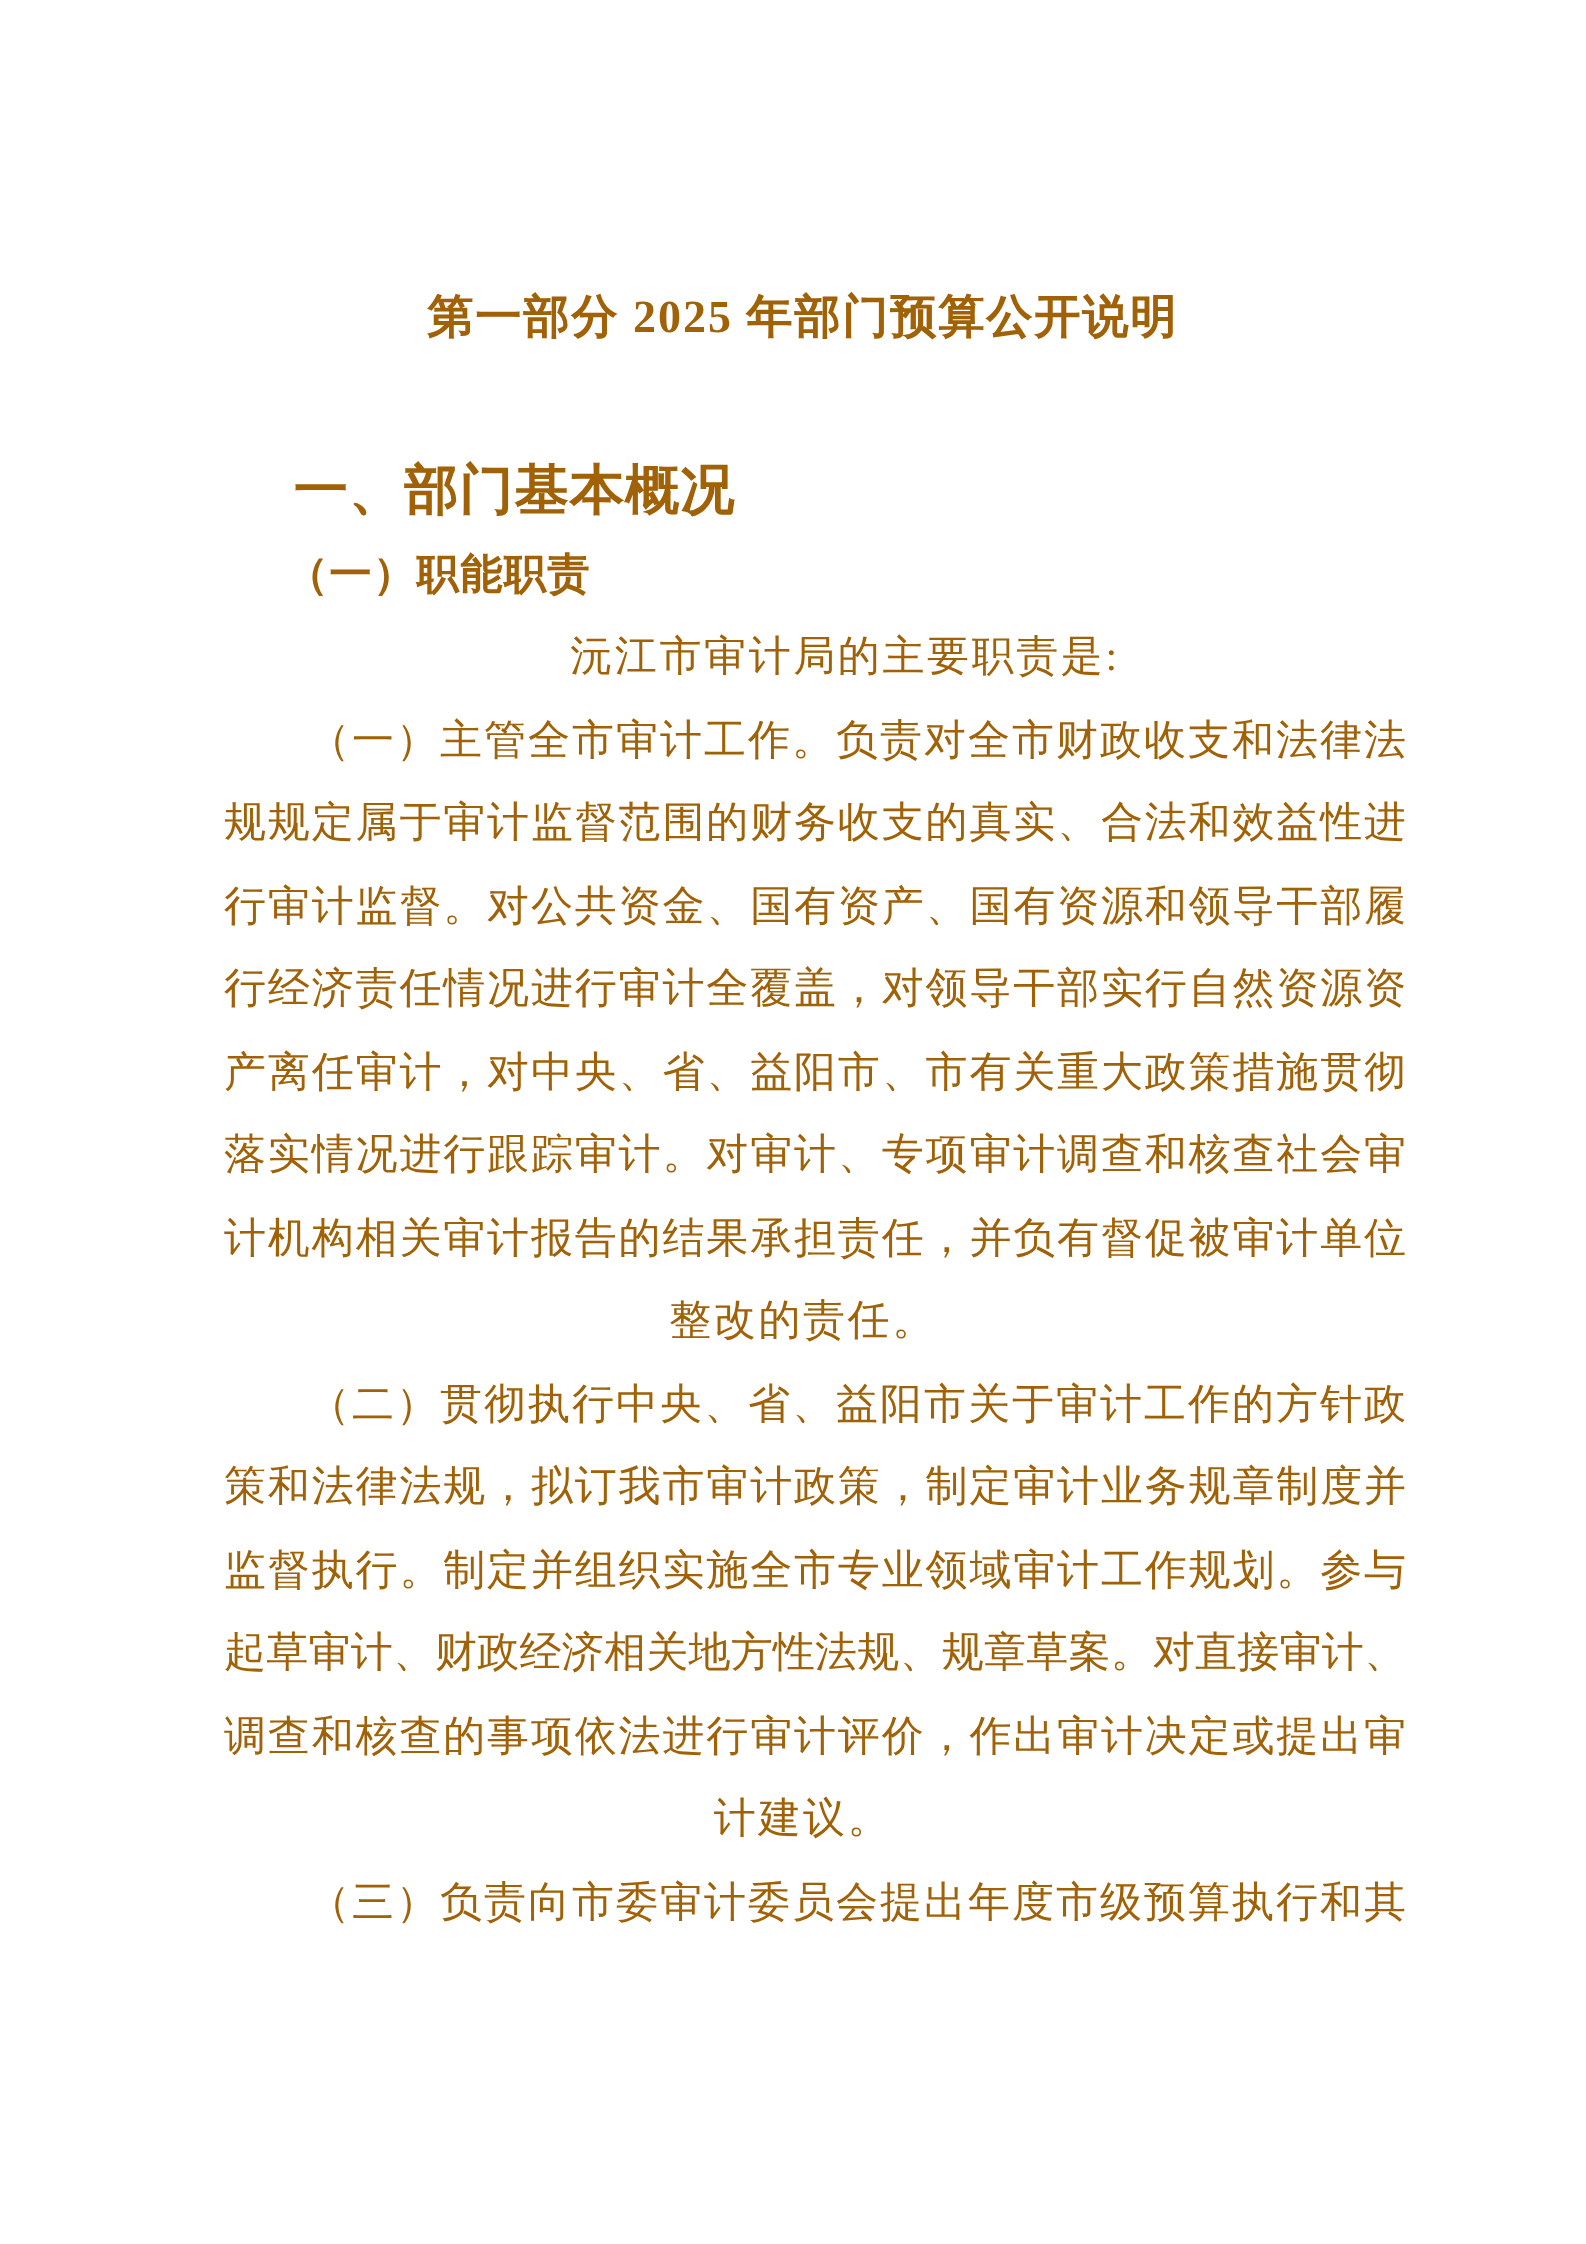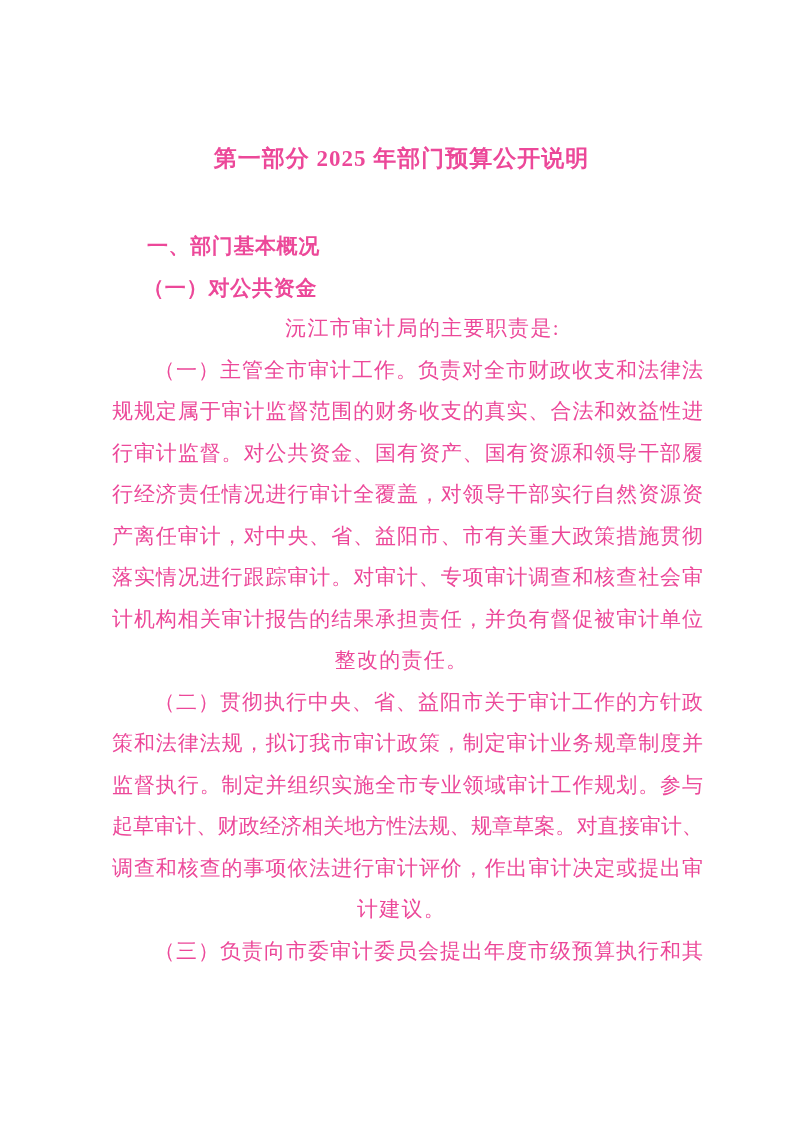--- a/index.html
+++ b/index.html
@@ -31,21 +31,21 @@
     margin-top: 51px;
   }
   .grid > div {
     height: 41.5px;
     line-height: 41.5px;
     white-space: nowrap;
   }
   .h1 {
     font-family: "Liberation Sans", "DejaVu Sans", sans-serif;
     font-weight: bold;
-    font-size: 21px;
+    font-size: 27px;
     letter-spacing: 0.6px;
     text-indent: 47px;
   }
   .h2 {
     font-family: "Liberation Sans", "DejaVu Sans", sans-serif;
     font-weight: bold;
     font-size: 21px;
     letter-spacing: 0.8px;
     text-indent: 43px;
   }
@@ -61,24 +61,24 @@
     text-align-last: justify;
     margin-left: 12px;
   }
   .line.indent {
     text-indent: 42px;
   }
 </style>
 </head>
 <body>
 
-<div class="page" style="background: rgb(255, 255, 255); color: #ec4899;">
+<div class="page" style="background: rgb(255, 255, 255); color: #a16207;">
   <div class="content">
     <div class="doc-title">第一部分 2025 年部门预算公开说明</div>
     <div class="grid">
       <div class="h1">一、部门基本概况</div>
-      <div class="h2">（一）对公共资金</div>
+      <div class="h2">（一）职能职责</div>
       
       
       <div style="display:contents"><div class="line indent">沅江市审计局的主要职责是:</div><div class="line indent justify">（一）主管全市审计工作。负责对全市财政收支和法律法</div><div class="line justify">规规定属于审计监督范围的财务收支的真实、合法和效益性进</div><div class="line justify">行审计监督。对公共资金、国有资产、国有资源和领导干部履</div><div class="line justify">行经济责任情况进行审计全覆盖，对领导干部实行自然资源资</div><div class="line justify">产离任审计，对中央、省、益阳市、市有关重大政策措施贯彻</div><div class="line justify">落实情况进行跟踪审计。对审计、专项审计调查和核查社会审</div><div class="line justify">计机构相关审计报告的结果承担责任，并负有督促被审计单位</div><div class="line">整改的责任。</div><div class="line indent justify">（二）贯彻执行中央、省、益阳市关于审计工作的方针政</div><div class="line justify">策和法律法规，拟订我市审计政策，制定审计业务规章制度并</div><div class="line justify">监督执行。制定并组织实施全市专业领域审计工作规划。参与</div><div class="line justify">起草审计、财政经济相关地方性法规、规章草案。对直接审计、</div><div class="line justify">调查和核查的事项依法进行审计评价，作出审计决定或提出审</div><div class="line">计建议。</div><div class="line indent justify">（三）负责向市委审计委员会提出年度市级预算执行和其</div></div>
     </div>
   </div>
 </div>
 
 </body></html>

